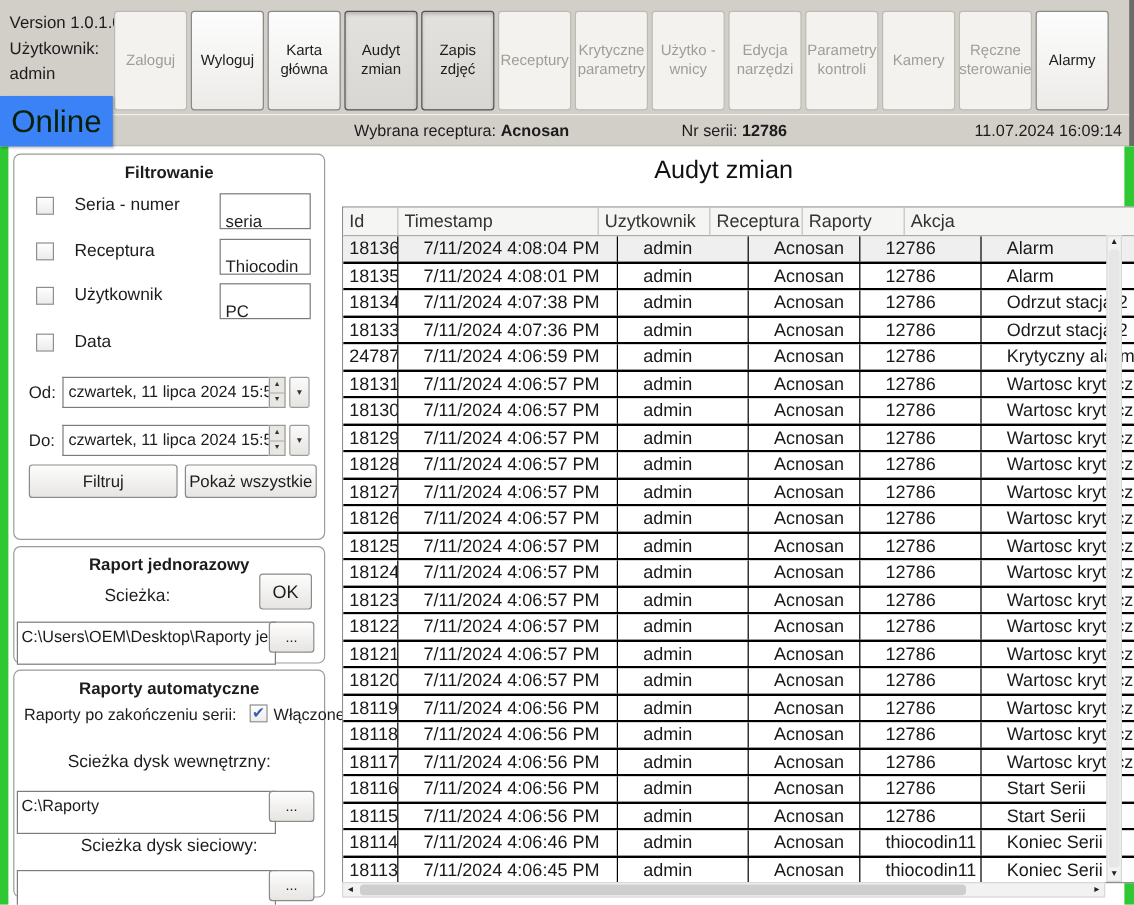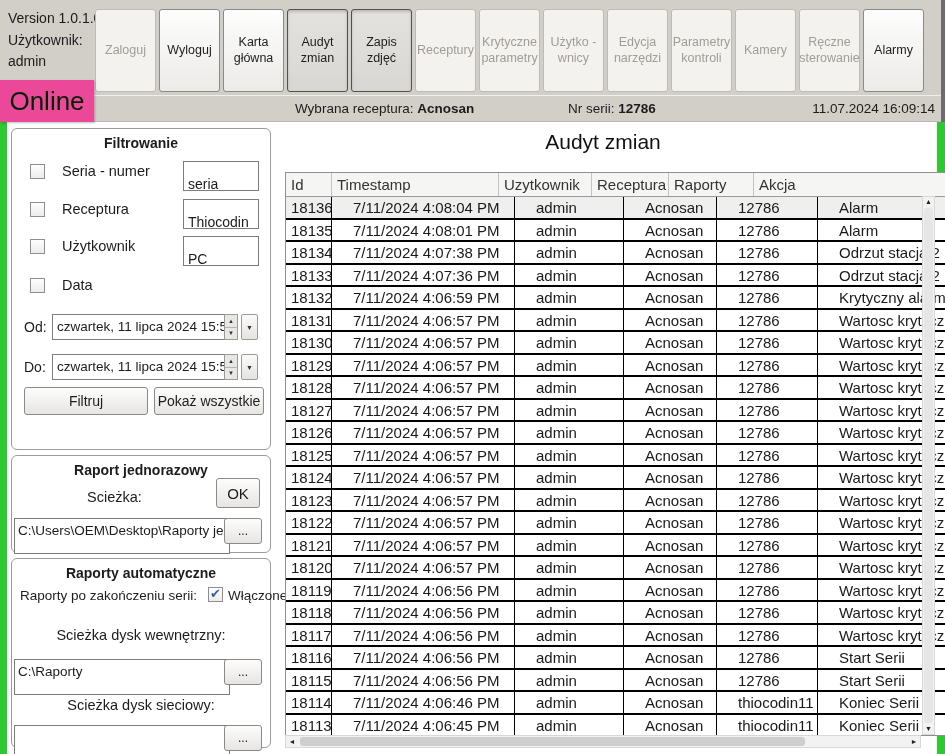--- a/index.html
+++ b/index.html
@@ -7,21 +7,21 @@
     width:945px;height:754px;position:relative;overflow:hidden;
     background:#ffffff;font-family:"Liberation Sans",sans-serif;color:#1c1c1c;
     -webkit-font-smoothing:antialiased;
   }
   
   .header{position:absolute;left:0;top:0;width:945px;height:122px;background:#d2cfc9;}
   .top-right-edge{position:absolute;right:0;top:0;width:4px;height:122px;background:#6b6b6b;}
   .version-block{position:absolute;left:8px;top:8px;font-size:14px;line-height:1.55;color:#1b1b1b;}
   .version-block div{white-space:nowrap;}
   .online-badge{
-    position:absolute;left:0;top:80px;width:94px;height:42px;background:#ec4899;
+    position:absolute;left:0;top:80px;width:94px;height:42px;background:#3b82f6;
     display:flex;align-items:center;justify-content:center;font-size:26px;color:#062006;
     box-shadow:1px 1px 2px rgba(0,0,0,.25);z-index:5;
   }
   .toolbar{position:absolute;left:95px;top:9px;height:83px;display:flex;gap:3px;}
   .tbtn{
     width:61px;height:83px;box-sizing:border-box;border:1px solid #8a8a8a;border-radius:3px;
     background:linear-gradient(#fdfdfd,#ecebe8);display:flex;align-items:center;justify-content:center;
     text-align:center;font-size:12.5px;line-height:1.25;color:#1d1d1d;padding:2px;cursor:default;
   }
   .tbtn.disabled{border-color:#bdbbb6;background:#f3f2ef;color:#a19d96;}
@@ -287,21 +287,21 @@
         </div>
         <div class="trow">
           <div class="tcell c0">18133</div>
           <div class="tcell c1">7/11/2024 4:07:36 PM</div>
           <div class="tcell c2">admin</div>
           <div class="tcell c3">Acnosan</div>
           <div class="tcell c4">12786</div>
           <div class="tcell c5">Odrzut stacja 2</div>
         </div>
         <div class="trow">
-          <div class="tcell c0">18132</div>
+          <div class="tcell c0">24787</div>
           <div class="tcell c1">7/11/2024 4:06:59 PM</div>
           <div class="tcell c2">admin</div>
           <div class="tcell c3">Acnosan</div>
           <div class="tcell c4">12786</div>
           <div class="tcell c5">Krytyczny alarm</div>
         </div>
         <div class="trow">
           <div class="tcell c0">18131</div>
           <div class="tcell c1">7/11/2024 4:06:57 PM</div>
           <div class="tcell c2">admin</div>

